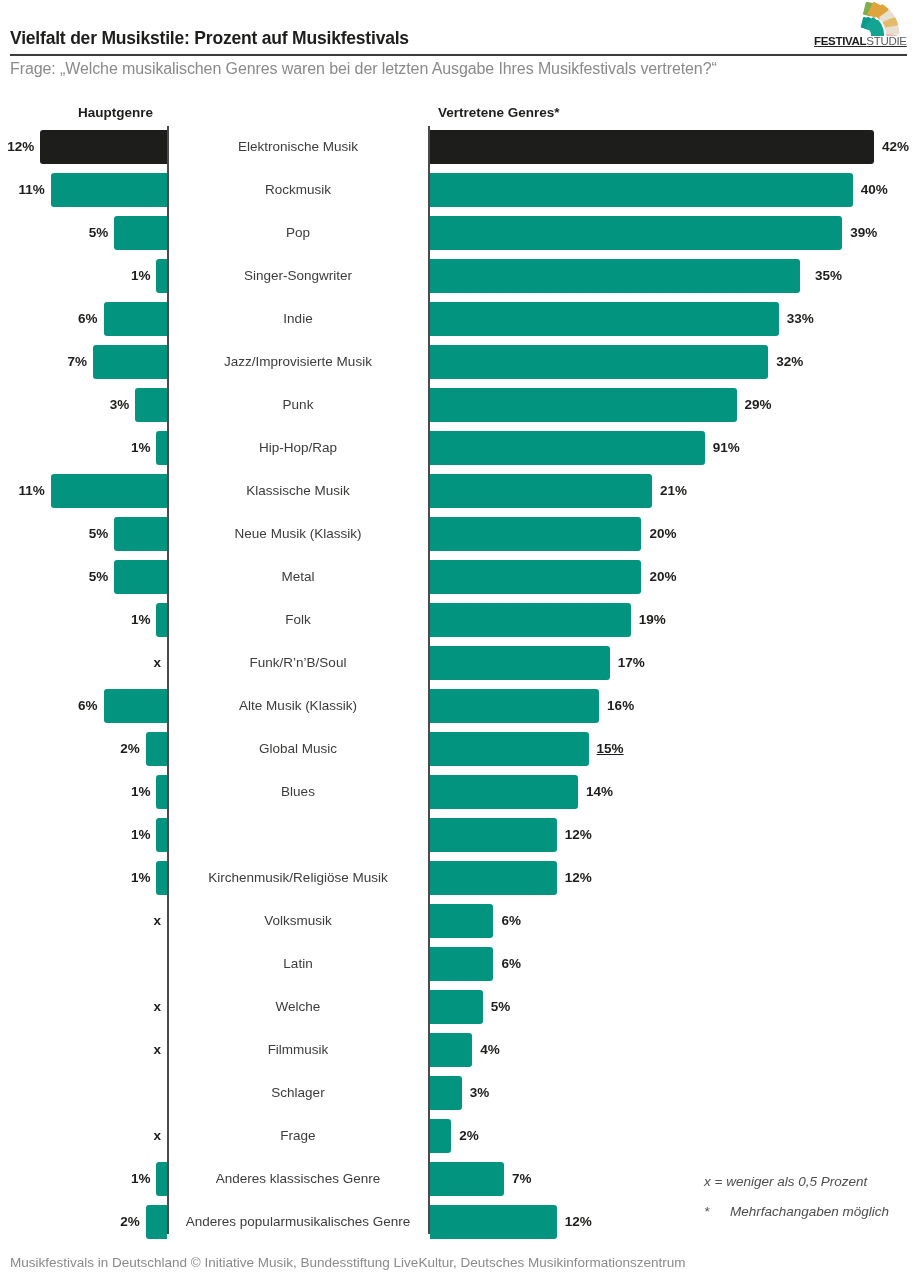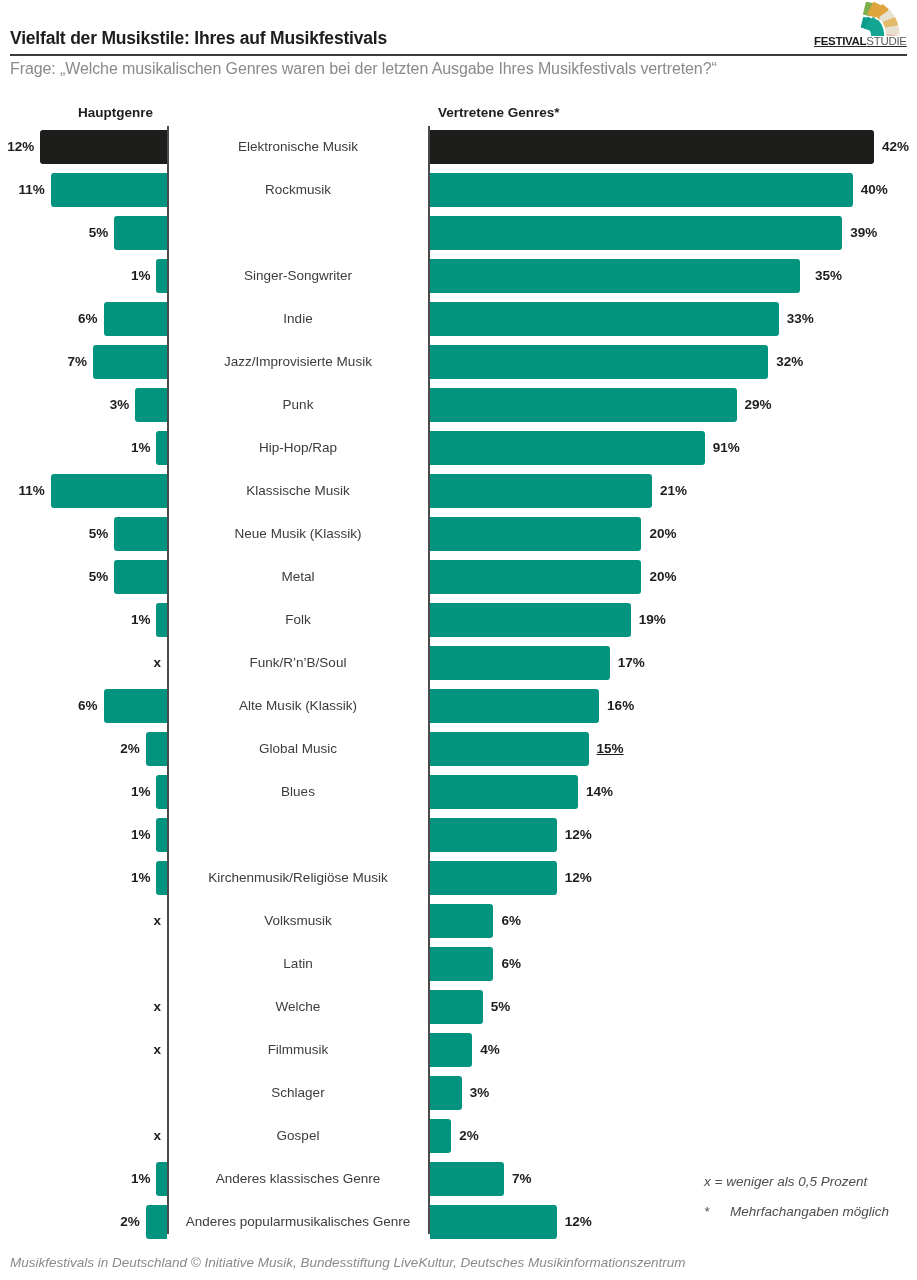--- a/index.html
+++ b/index.html
@@ -177,30 +177,29 @@
   }
   #foot-x    { left: 704px; top: 1174px; }
   #foot-star { left: 704px; top: 1204px; }
   #foot-star .star { display: inline-block; width: 26px; }
 
   #source {
     position: absolute;
     left: 10px;
     top: 1255px;
     font-size: 13.5px;
-    font-style: italic;
     color: #8a8a8a;
     white-space: nowrap;
   }
 </style>
 </head>
 <body>
 
 <div id="header">
-  <div id="title">Vielfalt der Musikstile: Ihres auf Musikfestivals</div>
+  <div id="title">Vielfalt der Musikstile: Prozent auf Musikfestivals</div>
   <div id="title-rule"></div>
   <div id="subtitle">Frage: „Welche musikalischen Genres waren bei der letzten Ausgabe Ihres Musikfestivals vertreten?“</div>
 
   <div id="logo">
     <svg id="logo-fan" viewBox="0 0 86 34">
       <g transform="translate(43,33)">
         <g transform="rotate(-76)">
             <rect x="20" y="-4.2" width="13.5" height="8.4" fill="#7fae4f" rx="1"></rect>
             <rect x="7" y="-3.2" width="11" height="6.4" fill="#0a9b8a" rx="1"></rect>
           </g>
@@ -271,20 +270,21 @@
       <div class="row" style="top: 43px;">
         <div class="bar-left" style="width: 116.27px;"></div>
         <div class="val-left" style="right: 872.27px;">11%</div>
         <div class="cat-label">Rockmusik</div>
         <div class="bar-right" style="width: 422.8px;"></div>
         <div class="val-right" style="left: 860.8px;">40%</div>
       </div>
       <div class="row" style="top: 86px;">
         <div class="bar-left" style="width: 52.85px;"></div>
         <div class="val-left" style="right: 808.85px;">5%</div>
+        <div class="cat-label">Pop</div>
         <div class="bar-right" style="width: 412.23px;"></div>
         <div class="val-right" style="left: 850.23px;">39%</div>
       </div>
       <div class="row" style="top: 129px;">
         <div class="bar-left" style="width: 10.57px;"></div>
         <div class="val-left" style="right: 766.57px;">1%</div>
         <div class="cat-label">Singer-Songwriter</div>
         <div class="bar-right" style="width: 369.95px;"></div>
         <div class="val-right" style="left: 815px;">35%</div>
       </div>
@@ -409,21 +409,21 @@
         <div class="val-right" style="left: 480.28px;">4%</div>
       </div>
       <div class="row" style="top: 946px;">
         <div class="val-left" style="right: 756px;"></div>
         <div class="cat-label">Schlager</div>
         <div class="bar-right" style="width: 31.71px;"></div>
         <div class="val-right" style="left: 469.71px;">3%</div>
       </div>
       <div class="row" style="top: 989px;">
         <div class="val-left" style="right: 756px;">x</div>
-        <div class="cat-label">Gospel</div>
+        <div class="cat-label">Frage</div>
         <div class="bar-right" style="width: 21.14px;"></div>
         <div class="val-right" style="left: 459.14px;">2%</div>
       </div>
       <div class="row" style="top: 1032px;">
         <div class="bar-left" style="width: 10.57px;"></div>
         <div class="val-left" style="right: 766.57px;">1%</div>
         <div class="cat-label">Anderes klassisches Genre</div>
         <div class="bar-right" style="width: 73.99px;"></div>
         <div class="val-right" style="left: 511.99px;">7%</div>
       </div>

